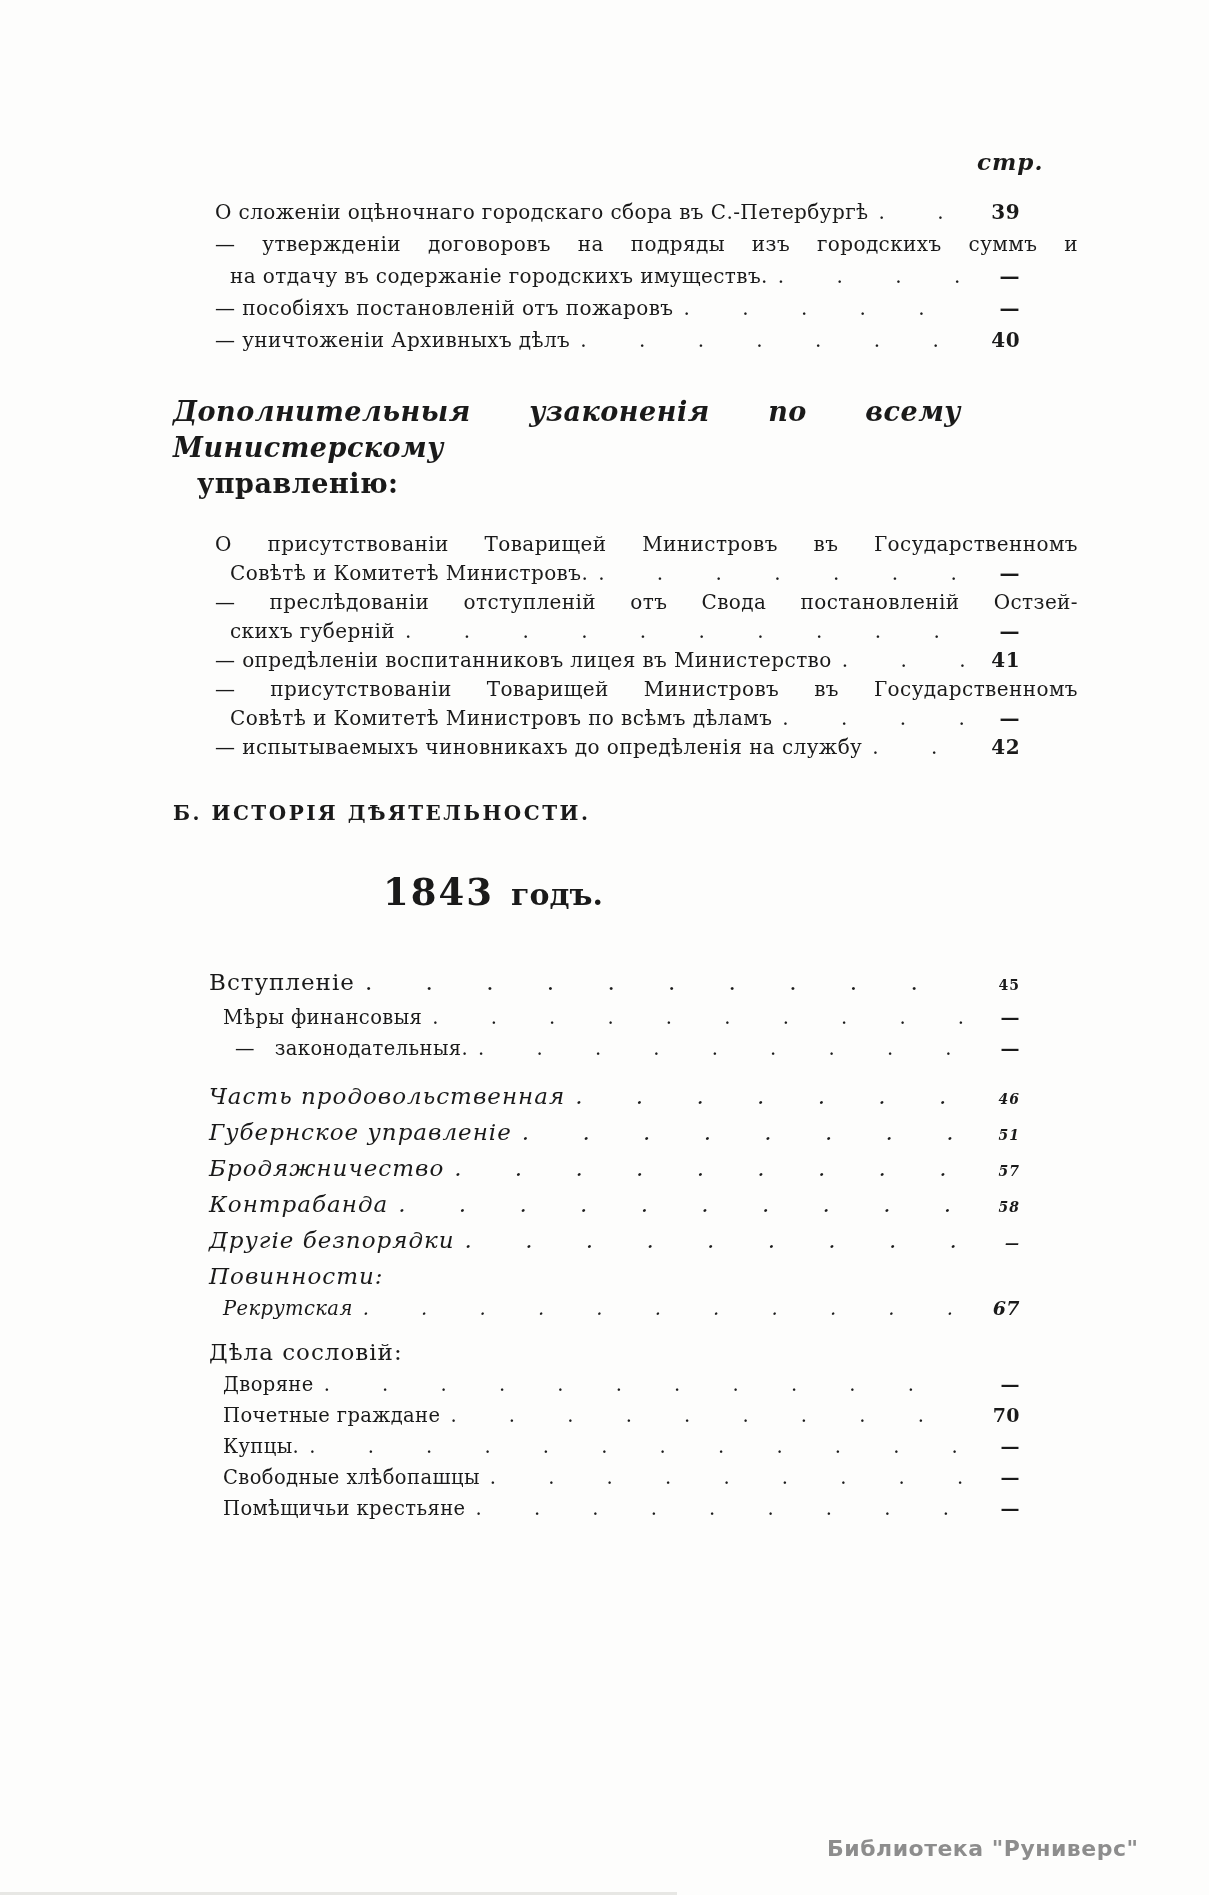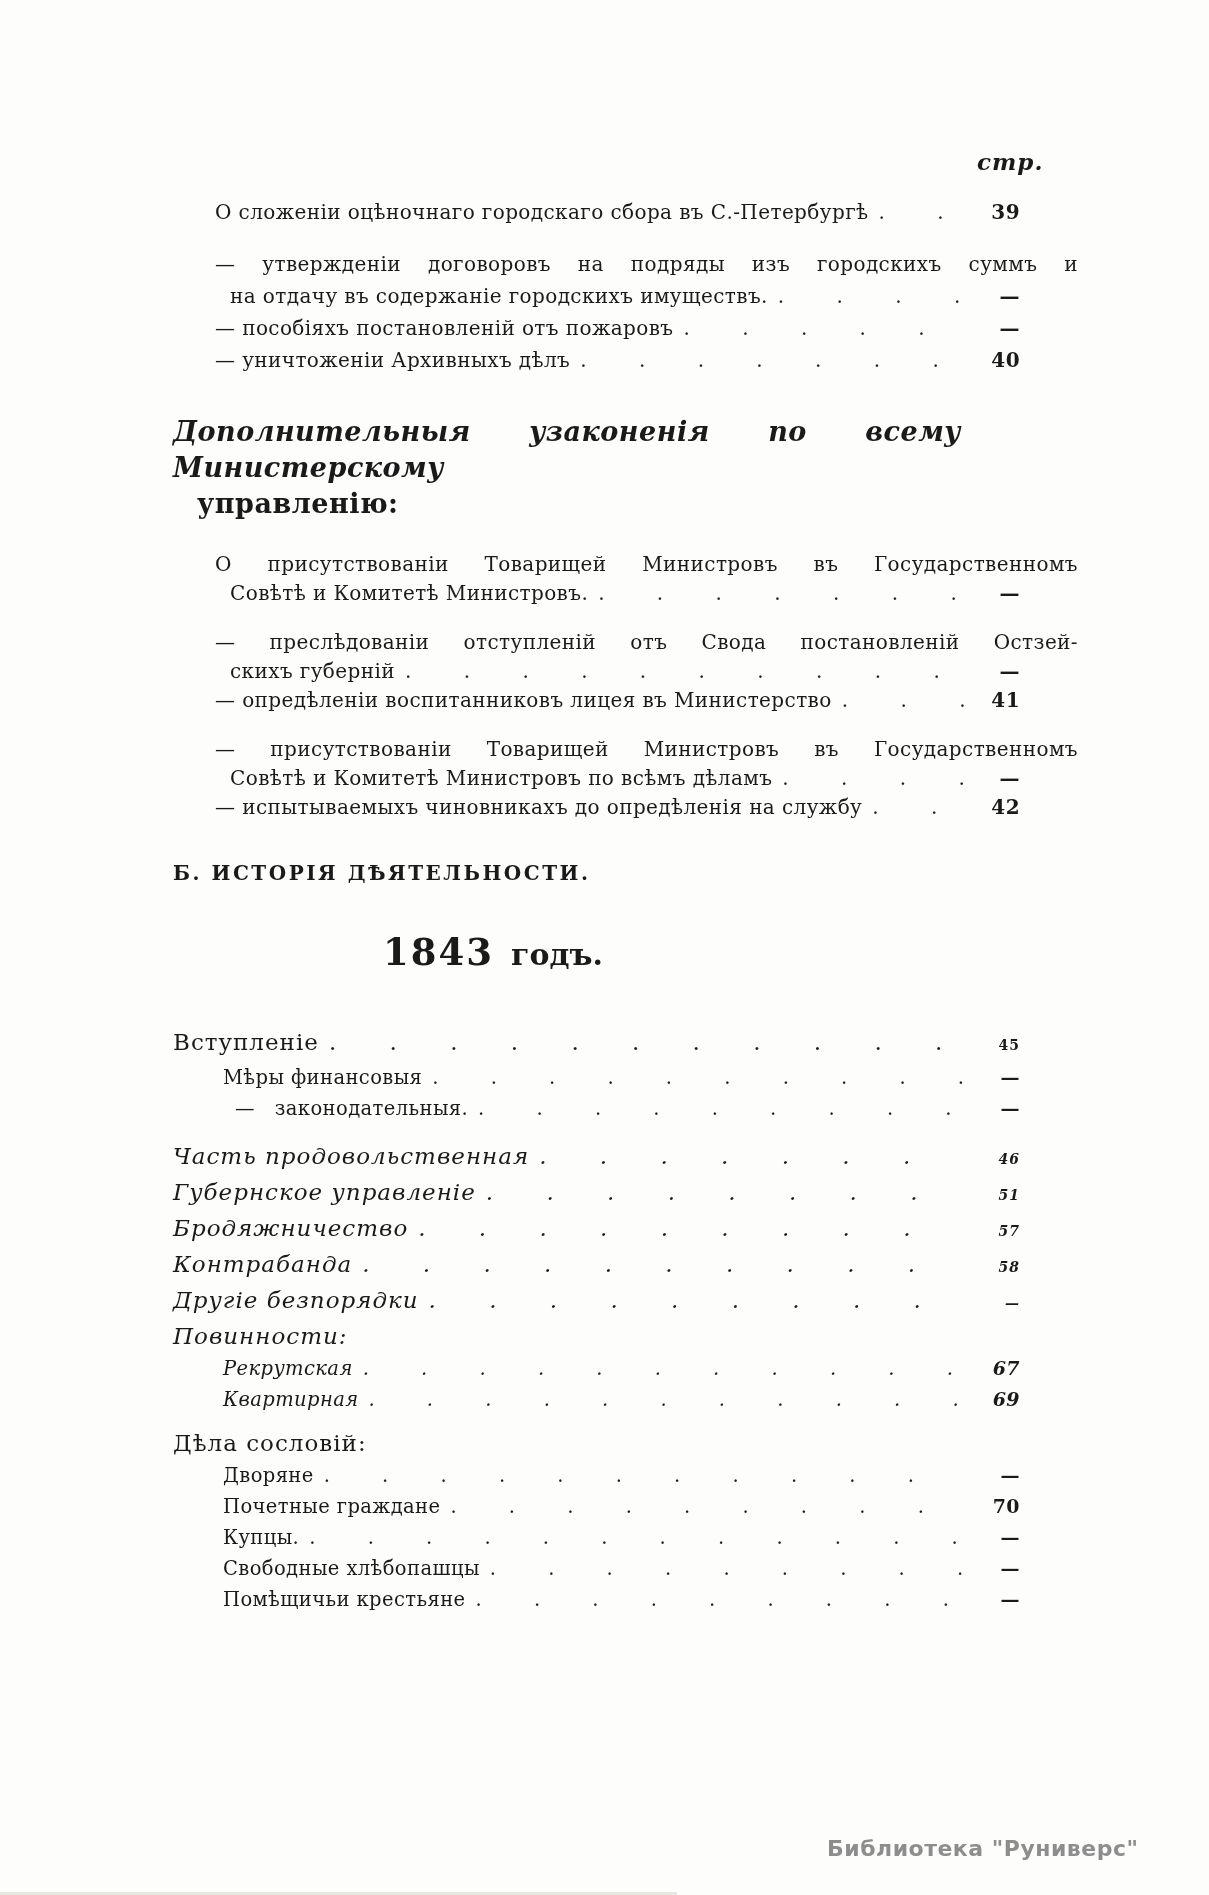--- a/index.html
+++ b/index.html
@@ -28,36 +28,36 @@
   .leader::after {
     content:". . . . . . . . . . . . . . . . . . . . . . . . . . . . . . . . . . . . . . . .";
     letter-spacing:22px; word-spacing:2px; color:#1c1c1c;
   }
   .num { min-width:50px; text-align:right; font-weight:bold; white-space:nowrap; }
 
   
   .block.sub  .row, .block.sub2 .row { margin-left:42px; line-height:32px; font-size:20px; letter-spacing:.4px; }
   .block.sub2 .row { line-height:29px; }
   .block.sub  .row.cont, .block.sub2 .row.cont { margin-left:57px; }
-  .block.sub  .row.full, .block.sub2 .row.full { width:863px;margin-top:20px; }
+  .block.sub  .row.full, .block.sub2 .row.full { width:863px; }
 
   .heading { margin-top:38px; font-weight:bold; font-size:27px; line-height:36px; letter-spacing:.5px; }
   .heading .l1 { width:788px; text-align:justify; text-align-last:justify;font-style:italic; }
   .heading .l2 { margin-left:24px; }
 
   .block.sub2 { margin-top:28px; }
 
   .section-b { margin-top:36px; font-weight:bold; font-size:20px; letter-spacing:2.5px; line-height:30px; }
 
   .year { margin-top:40px; margin-left:210px; line-height:48px; }
   .year-num { font-weight:bold; font-size:37px; letter-spacing:2px; }
   .year-word { font-weight:bold; font-size:30px; margin-left:12px; }
 
   
-  .block.main .row { line-height:33px; font-size:23px; letter-spacing:1px; }
+  .block.main .row { line-height:33px; font-size:23px; letter-spacing:1px;margin-left:36px; }
   .block.main .row.ind1 { margin-left:50px; font-size:19.5px; line-height:30px; letter-spacing:.4px; }
   .block.main .row.ind2 { margin-left:62px; font-size:19.5px; line-height:30px; letter-spacing:.4px; }
   .block.main .row .num { font-size:14px; }
   .block.main .row.ind1 .num, .block.main .row.ind2 .num { font-size:19px; }
   #g1 { margin-top:42px; }
   #g2 { margin-top:16px;font-style:italic; }
   #g3 { margin-top:12px; }
   #g4 { margin-top:16px; }
 
   .watermark {
@@ -187,25 +187,20 @@
           <span class="num">—</span>
         </div>
         <div class="row">
           <span class="txt">Повинности:</span>
         </div>
         <div class="row ind1">
           <span class="txt">Рекрутская</span>
           <span class="leader"></span>
           <span class="num">67</span>
         </div>
-        <div class="row ind1">
-          <span class="txt">Квартирная</span>
-          <span class="leader"></span>
-          <span class="num">69</span>
-        </div>
       </div>
     <div id="g3" class="block main">
         <div class="row">
           <span class="txt">Дѣла сословій:</span>
         </div>
         <div class="row ind1">
           <span class="txt">Дворяне</span>
           <span class="leader"></span>
           <span class="num">—</span>
         </div>

